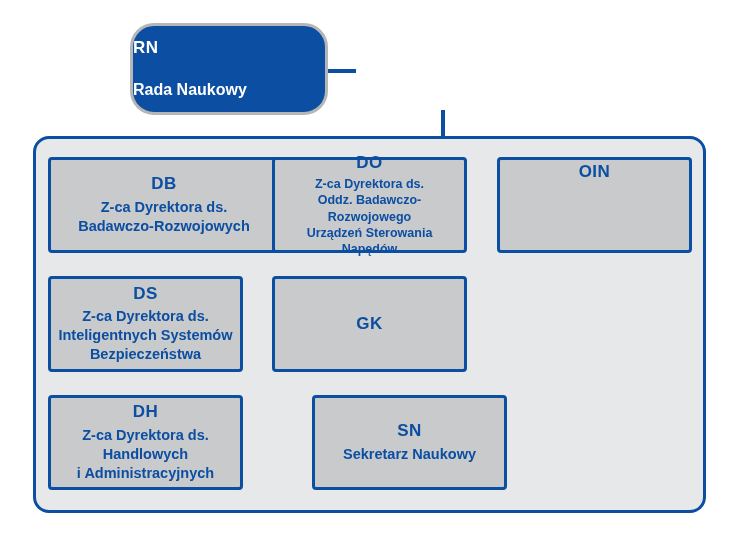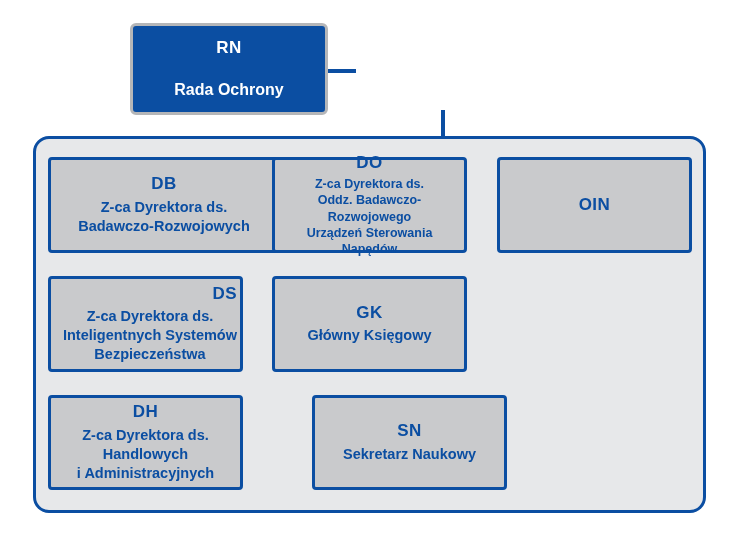--- a/index.html
+++ b/index.html
@@ -20,23 +20,23 @@
   }
   
   .connector{position:absolute;background:var(--node-blue);}
   .conn-h{left:324px;top:69px;width:32px;height:4px;}
   .conn-v{left:441px;top:110px;width:4px;height:29px;}
   
   .top-node{
     position:absolute;
     background:var(--node-blue);
     border:3px solid var(--top-node-border);
-    border-radius:6px;
+    border-radius:24px;
     color:var(--text-on-blue);
-    display:flex;flex-direction:column;align-items:center;justify-content:center;
+    display:flex;flex-direction:column;align-items:flex-start;justify-content:center;
     gap:23px;
     text-align:center;
     font-weight:700;
   }
   .top-node .code{font-size:17px;line-height:1.1;letter-spacing:.5px;}
   .top-node .title{font-size:16px;line-height:1.15;white-space:pre-line;}
   .node-rn{left:130px;top:23px;width:198px;height:92px;}
   .node-dn{left:352px;top:23px;width:193px;height:92px;}
   
   .panel{
@@ -58,37 +58,37 @@
     text-align:center;
     font-weight:700;
     padding:2px 3px;
   }
   .div-node .code{font-size:17px;line-height:1.2;letter-spacing:.5px;}
   .div-node .title{font-size:14.5px;line-height:1.32;white-space:pre-line;}
   .div-node .title.small{font-size:12.5px;line-height:1.3;}
   
   .pos-r1c1{left:12px;top:18px;width:232px;height:96px;}
   .pos-r1c2{left:236px;top:18px;width:195px;height:96px;}
-  .pos-r1c3{left:461px;top:18px;width:195px;height:96px;}
-  .pos-r2c1{left:12px;top:137px;width:195px;height:96px;align-items:flex-end;}
+  .pos-r1c3{left:461px;top:18px;width:195px;height:96px;justify-content:space-between;}
+  .pos-r2c1{left:12px;top:137px;width:195px;height:96px;}
   .pos-r2c2{left:236px;top:137px;width:195px;height:96px;}
   .pos-r3c1{left:12px;top:256px;width:195px;height:95px;}
   .pos-r3c2{left:236px;top:256px;width:195px;height:95px;margin-left:40px;}
 </style>
 </head>
 <body>
 
 <div class="canvas">
 
   <div class="connector conn-h"></div>
   <div class="connector conn-v"></div>
 
   <div class="top-node node-rn">
     <div class="code">RN</div>
-    <div class="title">Rada Ochrony</div>
+    <div class="title">Rada Naukowy</div>
   </div>
 
 
   <div class="panel">
 
     <div class="div-node pos-r1c1">
       <div class="code">DB</div>
       <div class="title">Z-ca Dyrektora ds.
 Badawczo-Rozwojowych</div>
     </div>
@@ -106,21 +106,20 @@
 
     <div class="div-node pos-r2c1">
       <div class="code">DS</div>
       <div class="title">Z-ca Dyrektora ds.
 Inteligentnych Systemów
 Bezpieczeństwa</div>
     </div>
 
     <div class="div-node pos-r2c2">
       <div class="code">GK</div>
-      <div class="title">Główny Księgowy</div>
     </div>
 
     <div class="div-node pos-r3c1">
       <div class="code">DH</div>
       <div class="title">Z-ca Dyrektora ds.
 Handlowych
 i Administracyjnych</div>
     </div>
 
     <div class="div-node pos-r3c2">

